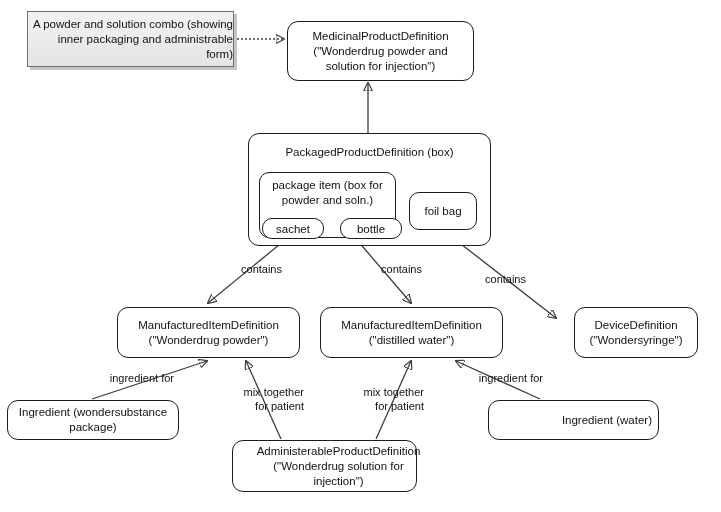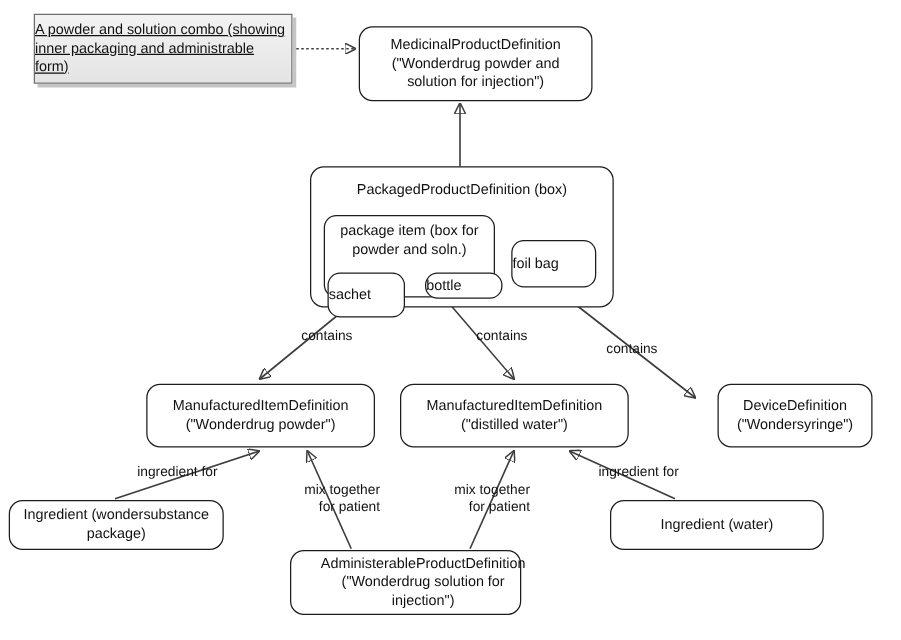--- a/index.html
+++ b/index.html
@@ -26,39 +26,38 @@
     line-height:15px;
     z-index:3;
   }
   .node .txt{padding:0 6px;white-space:pre-line;}
   .note{
     position:absolute;
     box-sizing:border-box;
     border:1.3px solid #6e6e6e;
     background:linear-gradient(180deg,#f2f2f2 0%,#ebebeb 55%,#e4e4e4 100%);
     box-shadow:3px 3px 0 0 rgba(150,150,150,0.55);
-    display:flex;align-items:center;justify-content:center;text-align:left;
+    display:flex;align-items:center;justify-content:center;text-align:right;
     font-size:11.5px;line-height:15px;color:#111;
     z-index:3;
-    text-decoration:underline;
   }
   .inner{
     position:absolute;box-sizing:border-box;
     border:1.6px solid #1c1c1c;border-radius:10px;background:#fff;
     z-index:4;
     padding-left:40px;
   }
   .inner-label{
     position:absolute;left:0;right:0;text-align:center;
     font-size:11.5px;line-height:15px;color:#111;white-space:pre-line;
   }
   .pill{
     position:absolute;box-sizing:border-box;
     border:1.6px solid #1c1c1c;border-radius:10px;background:#fff;
-    display:flex;align-items:center;justify-content:flex-start;
+    display:flex;align-items:center;justify-content:center;
     font-size:11.5px;color:#111;z-index:5;
   }
   .edge-label{
     position:absolute;font-size:11px;line-height:14px;color:#111;
     text-align:right;white-space:pre-line;z-index:6;
     background:transparent;
   }
   svg.links{position:absolute;left:0;top:0;width:721px;height:512px;z-index:2;overflow:visible;}
   svg.links line,svg.links path{stroke:#3d3d3d;stroke-width:1.3px;fill:none;}
 </style>
@@ -111,21 +110,21 @@
   <div class="node" style="left:248px;top:133px;width:243px;height:113px;
        align-items:flex-start;justify-content:center;padding-top:11px;">
     <span class="txt">PackagedProductDefinition (box)</span>
   </div>
 
   <div class="inner" style="left:259px;top:172px;width:137px;height:66px;">
     <div class="inner-label" style="top:5px;">package item (box for
 powder and soln.)</div>
   </div>
 
-  <div class="pill" style="left:262px;top:218px;width:62px;height:36px;">
+  <div class="pill" style="left:262px;top:218px;width:62px;height:21px;">
     <span>sachet</span>
   </div>
 
   <div class="pill" style="left:340px;top:218px;width:62px;height:21px;">
     <span>bottle</span>
   </div>
 
   <div class="pill" style="left:409px;top:192px;width:68px;height:38px;">
     <span>foil bag</span>
   </div>
@@ -143,21 +142,21 @@
   <div class="node" style="left:574px;top:307px;width:124px;height:51px;">
     <span class="txt">DeviceDefinition
 ("Wondersyringe")</span>
   </div>
 
   <div class="node" style="left:7px;top:400px;width:172px;height:40px;">
     <span class="txt">Ingredient (wondersubstance
 package)</span>
   </div>
 
-  <div class="node" style="left:488px;top:400px;width:171px;height:40px;">
+  <div class="node" style="left:488px;top:400px;width:171px;height:40px;justify-content:flex-end;">
     <span class="txt">Ingredient (water)</span>
   </div>
 
   <div class="node" style="left:232px;top:440px;width:185px;height:52px;padding-left:28px;">
     <span class="txt">AdministerableProductDefinition
 ("Wonderdrug solution for
 injection")</span>
   </div>
 
   <div class="edge-label" style="left:212px;top:262px;width:70px;">contains</div>

